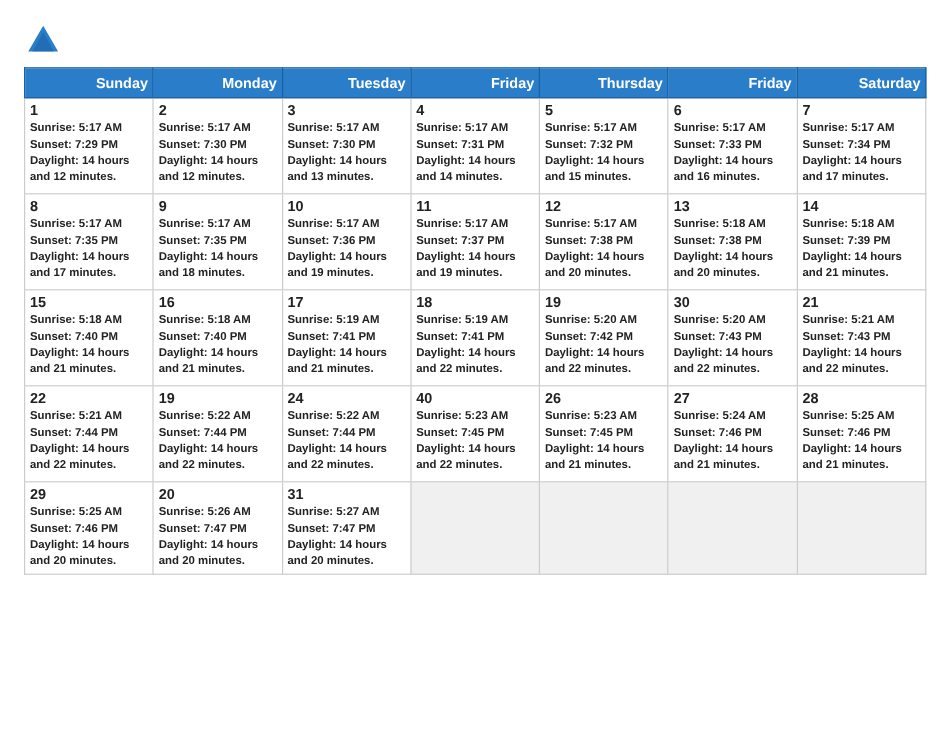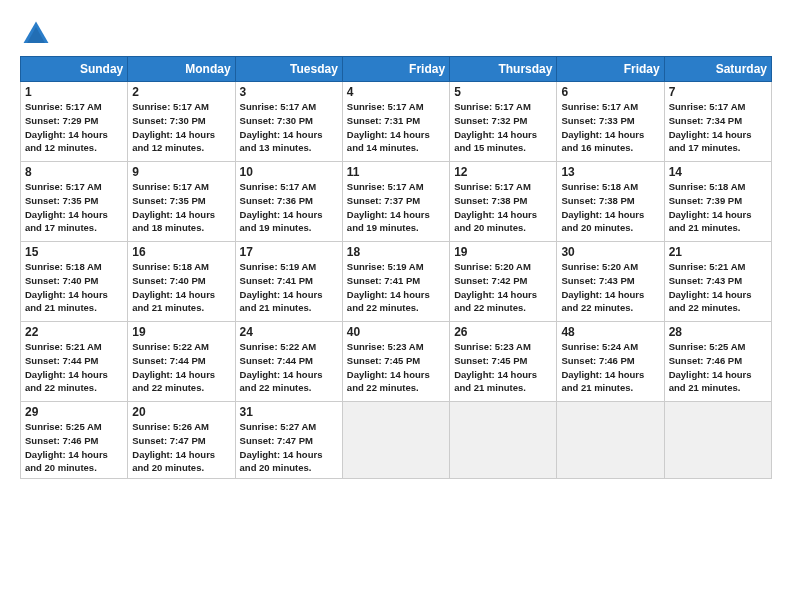--- a/index.html
+++ b/index.html
@@ -224,21 +224,21 @@
           </td>
           <td>
             <div class="day-num">40</div>
 <div class="day-info">Sunrise: 5:23 AM<br>Sunset: 7:45 PM<br>Daylight: 14 hours and 22 minutes.</div>
           </td>
           <td>
             <div class="day-num">26</div>
 <div class="day-info">Sunrise: 5:23 AM<br>Sunset: 7:45 PM<br>Daylight: 14 hours and 21 minutes.</div>
           </td>
           <td>
-            <div class="day-num">48</div>
+            <div class="day-num">27</div>
 <div class="day-info">Sunrise: 5:24 AM<br>Sunset: 7:46 PM<br>Daylight: 14 hours and 21 minutes.</div>
           </td>
           <td>
             <div class="day-num">28</div>
 <div class="day-info">Sunrise: 5:25 AM<br>Sunset: 7:46 PM<br>Daylight: 14 hours and 21 minutes.</div>
           </td>
         </tr>
         <tr>
           <td>
             <div class="day-num">29</div>

